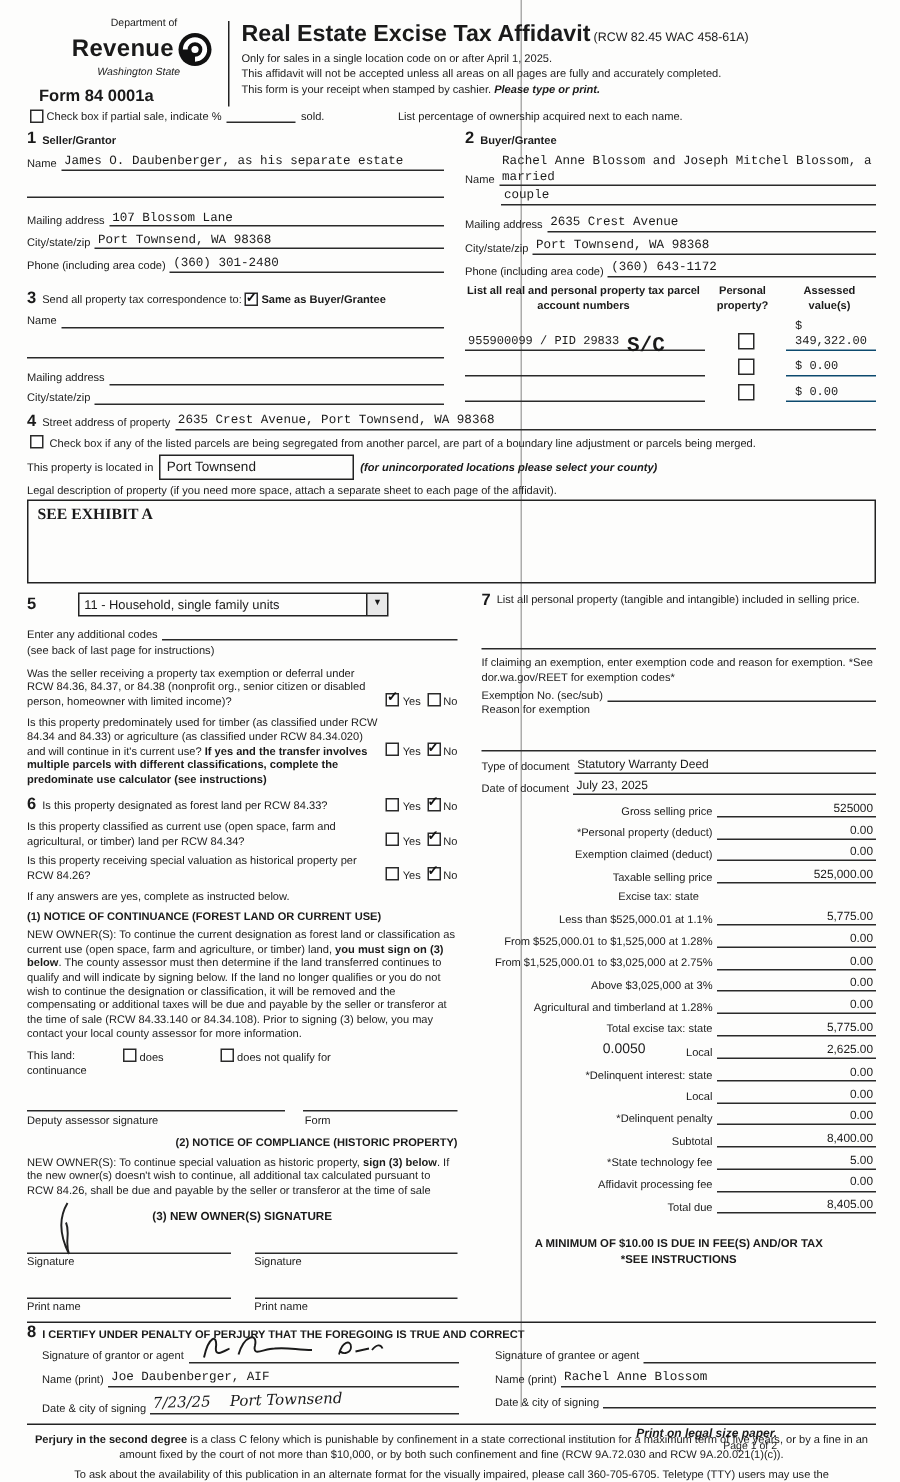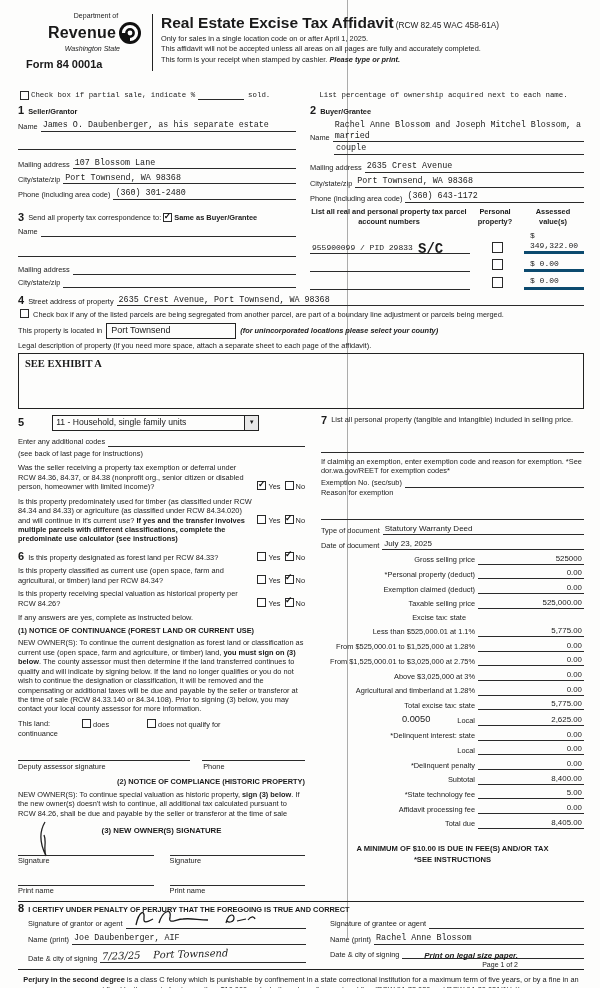--- a/index.html
+++ b/index.html
@@ -35,21 +35,21 @@
   .c-l{width:278px;flex:none;padding-right:10px;}
   .c-r{flex:1;padding-left:4px;}
   .sec-h{margin-top:5px;display:flex;align-items:flex-end;}
   
   .parcels{position:relative;}
   .phead{display:flex;text-align:center;align-items:flex-end;}
   .ph1{width:158px;}.ph2{width:54px;}.ph3{flex:1;}
   .prow{display:flex;align-items:flex-end;margin-top:4.5px;}
   .pc1{width:158px;border-bottom:1px solid #2a2a2a;min-height:10px;padding-left:2px;}
   .pc2{width:54px;text-align:center;}
-  .pc3{flex:1;border-bottom:3px solid #0c4a6e;min-height:10px;padding-left:6px;}
+  .pc3{flex:1;border-bottom:1px solid #0c4a6e;min-height:10px;padding-left:6px;}
   .sc{position:absolute;left:112px;top:34px;font-size:14px;font-weight:bold;font-family:Liberation Mono, monospace;}
   
   .legalbox{border:1.2px solid #222;height:48px;margin-top:2px;padding:3px 6px;}
   .exhibit{font-family:"Liberation Serif",serif;font-weight:bold;font-size:10.5px;}
   .countybox{border:1.2px solid #222;display:inline-block;width:120px;padding:1.5px 4px;font-size:9px;vertical-align:middle;margin:0 4px;}
   
   .mid{display:flex;margin-top:6px;}
   .lc{width:287px;flex:none;padding-right:8px;}
   .rc{flex:1;padding-left:8px;}
   .dd{display:inline-flex;border:1.2px solid #222;width:205px;align-items:stretch;margin-left:24px;}
@@ -116,21 +116,21 @@
       <div class="hdr-div"></div>
       <div class="titleblk">
         <div><span class="title">Real Estate Excise Tax Affidavit</span>
              <span class="rcw">(RCW 82.45 WAC 458-61A)</span></div>
         <div>Only for sales in a single location code on or after April 1, 2025.</div>
         <div>This affidavit will not be accepted unless all areas on all pages are fully and accurately completed.</div>
         <div><span>This form is your receipt when stamped by cashier. </span><span class="bi">Please type or print.</span></div>
       </div>
     </div>
 
-    <div class="row" style="margin-top:20px;font-family:Liberation Mono, monospace;">
+    <div class="row" style="margin-top:2px;">
       <span class="cb"></span>
       <span class="lbl">Check box if partial sale, indicate %</span>
       <span class="ul" style="width:46px;"></span>
       <span class="lbl" style="margin-left:4px;">sold.</span>
       <span style="margin-left:46px;">List percentage of ownership acquired next to each name.</span>
     </div>
 
     <div class="two-col">
       <div class="c-l">
         <div class="sec-h">
@@ -321,21 +321,21 @@
         <div>continuance</div>
 
         <div class="dep">
           <span class="fill" style="flex:1.7;"></span>
           <span style="width:12px;"></span>
           <span class="fill" style="flex:1;"></span>
         </div>
         <div class="depl">
           <span style="flex:1.7;">Deputy assessor signature</span>
           <span style="width:12px;"></span>
-          <span style="flex:1;">Phone</span>
+          <span style="flex:1;">Form</span>
         </div>
 
         <div class="b" style="margin-top:6px;text-align:right;">(2) NOTICE OF COMPLIANCE (HISTORIC PROPERTY)</div>
         <div class="para"><span>NEW OWNER(S): To continue special valuation as historic property, </span><span class="b">sign (3) below</span><span>. If the new owner(s) doesn't wish to continue, all additional tax calculated pursuant to RCW 84.26, shall be due and payable by the seller or transferor at the time of sale</span></div>
 
         <div class="sig3t">(3) NEW OWNER(S) SIGNATURE</div>
 
         <div class="sigcols" style="position:relative;">
           <svg class="penstroke" width="16" height="38" viewBox="0 0 16 38">
             <path d="M9,2 C3,12 4,24 10,36 M10,36 C7,28 11,22 8,15" stroke="#222" stroke-width="1.3" fill="none"></path>

